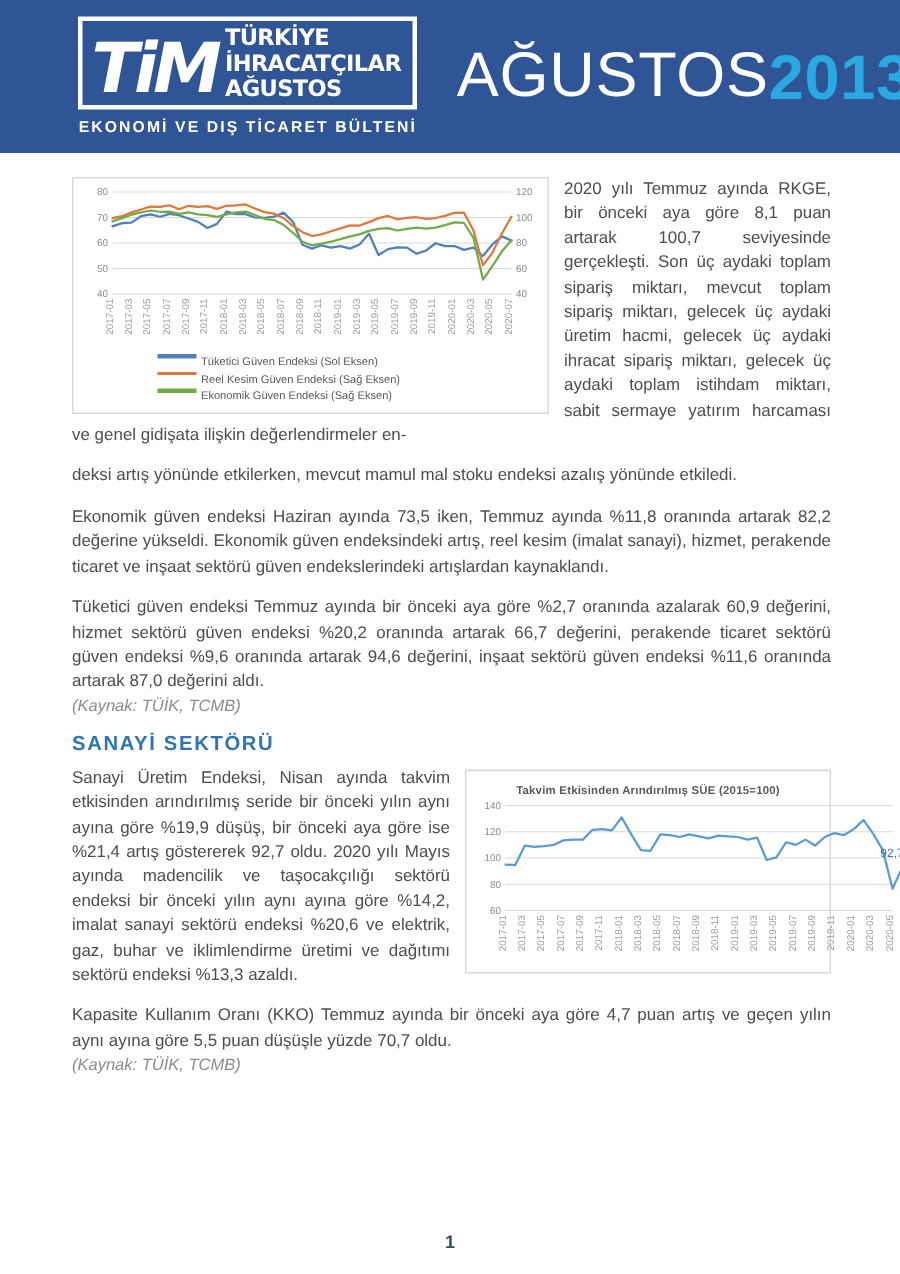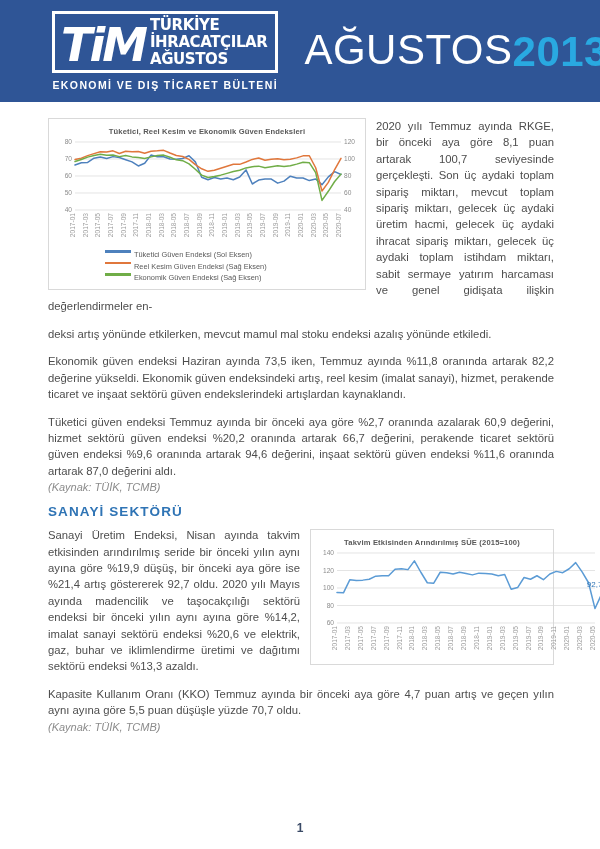--- a/index.html
+++ b/index.html
@@ -144,21 +144,20 @@
   </div>
 </div>
 
 <div class="content">
 
 
   <div class="row1">
 
     <div class="chart1-wrap">
       <div class="chart-box">
-        <div class="chart-title">Tüketici, Reel Kesim ve Ekonomik Güven Endeksleri</div>
         <div class="plot">
           <svg id="svg-guven" width="308" height="108" viewBox="0 0 308 108">
               <line x1="22" y1="72" x2="288" y2="72" stroke="#d9d9d9" stroke-width="0.7"></line>
               <text x="19" y="74.3" text-anchor="end" font-size="6.6" fill="#8c8c8c" font-family="&quot;Liberation Sans&quot;, sans-serif">40</text>
               <line x1="22" y1="55" x2="288" y2="55" stroke="#d9d9d9" stroke-width="0.7"></line>
               <text x="19" y="57.3" text-anchor="end" font-size="6.6" fill="#8c8c8c" font-family="&quot;Liberation Sans&quot;, sans-serif">50</text>
               <line x1="22" y1="38" x2="288" y2="38" stroke="#d9d9d9" stroke-width="0.7"></line>
               <text x="19" y="40.3" text-anchor="end" font-size="6.6" fill="#8c8c8c" font-family="&quot;Liberation Sans&quot;, sans-serif">60</text>
               <line x1="22" y1="21" x2="288" y2="21" stroke="#d9d9d9" stroke-width="0.7"></line>
               <text x="19" y="23.3" text-anchor="end" font-size="6.6" fill="#8c8c8c" font-family="&quot;Liberation Sans&quot;, sans-serif">70</text>

